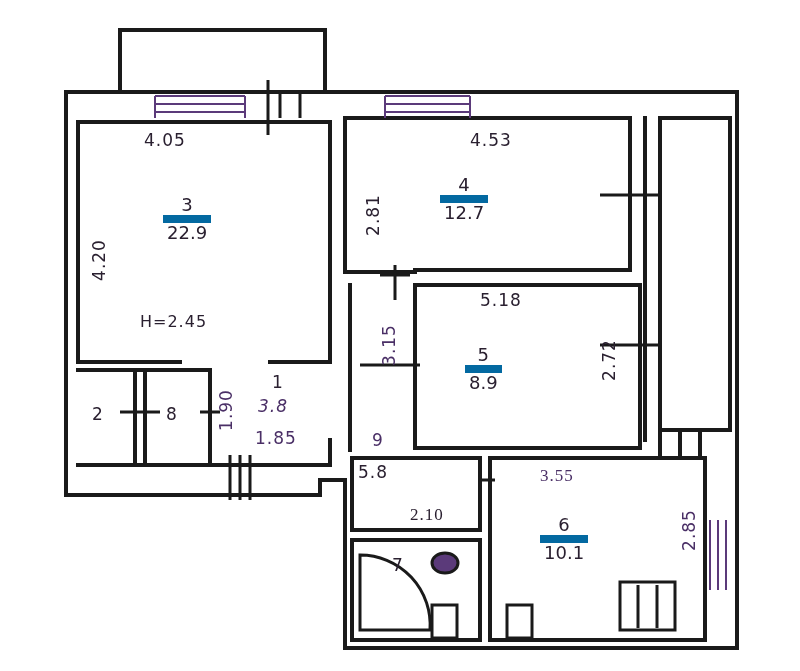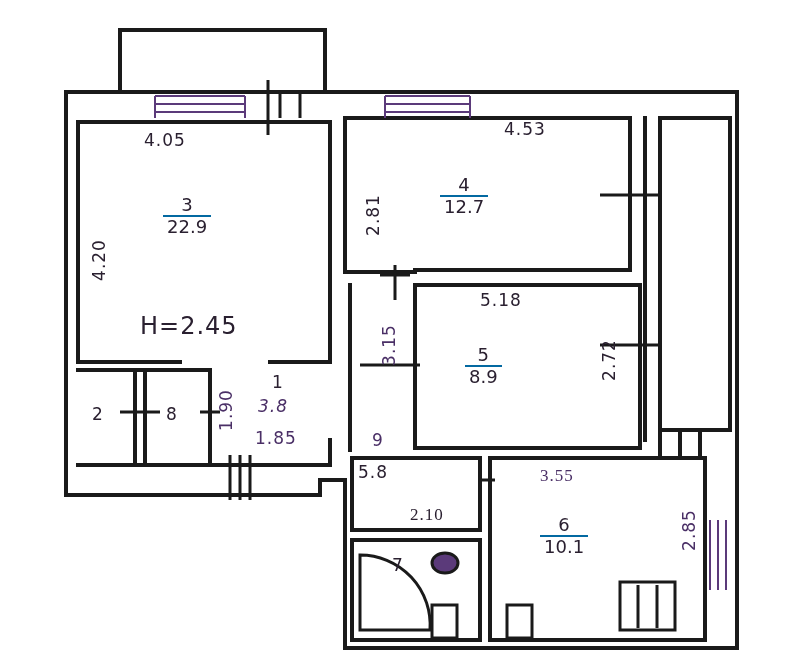--- a/index.html
+++ b/index.html
@@ -2,21 +2,21 @@
 <html><head>
 <meta charset="utf-8">
 <style>
   html,body{margin:0;padding:0;background:#ffffff;}
   body{width:800px;height:671px;position:relative;overflow:hidden;font-family:"DejaVu Sans",sans-serif;}
   #plan{position:absolute;left:0;top:0;width:800px;height:671px;}
   .lbl{position:absolute;color:#2a2030;font-family:"DejaVu Sans",sans-serif;font-size:17px;letter-spacing:1px;white-space:nowrap;transform-origin:center center;}
   .lbl.purple{color:#4a2f66;}
   .frac{position:absolute;text-align:center;color:#2a2030;font-size:18px;line-height:20px;}
   .frac .num{display:block;padding:0 6px;}
-  .frac .den{display:block;border-top:2px solid #0369a1;padding:0 4px;}
+  .frac .den{display:block;border-top:8px solid #0369a1;padding:0 4px;}
   .rotn{transform:rotate(-90deg);}
 </style>
 </head>
 <body>
 
 <svg id="plan" viewBox="0 0 800 671" xmlns="http://www.w3.org/2000/svg">
   <g fill="none" stroke="#1a1a1a" stroke-width="4" stroke-linecap="square">
 
     <path d="M120 92 V30 H325 V92"></path>
 
@@ -63,23 +63,23 @@
     <path d="M638 585 V628 M657 585 V628"></path>
   </g>
 </svg>
 
 <div class="lbl" style="left:144px;top:130px;">4.05</div>
 <div class="lbl rotn" style="left:78px;top:250px;">4.20</div>
 <div class="frac" style="left:163px;top:195px;">
   <span class="num">3</span>
   <span class="den">22.9</span>
 </div>
-<div class="lbl" style="left:140px;top:312px;font-size:24px;">H=2.45</div>
+<div class="lbl" style="left:140px;top:312px;font-size:16px;">H=2.45</div>
 
-<div class="lbl" style="left:470px;top:119px;margin-left:34px;">4.53</div>
+<div class="lbl" style="left:470px;top:130px;">4.53</div>
 <div class="lbl rotn" style="left:352px;top:205px;">2.81</div>
 <div class="frac" style="left:440px;top:175px;">
   <span class="num">4</span>
   <span class="den">12.7</span>
 </div>
 
 <div class="lbl" style="left:480px;top:290px;">5.18</div>
 <div class="lbl rotn" style="left:588px;top:350px;">2.72</div>
 <div class="frac" style="left:465px;top:345px;">
   <span class="num">5</span>

